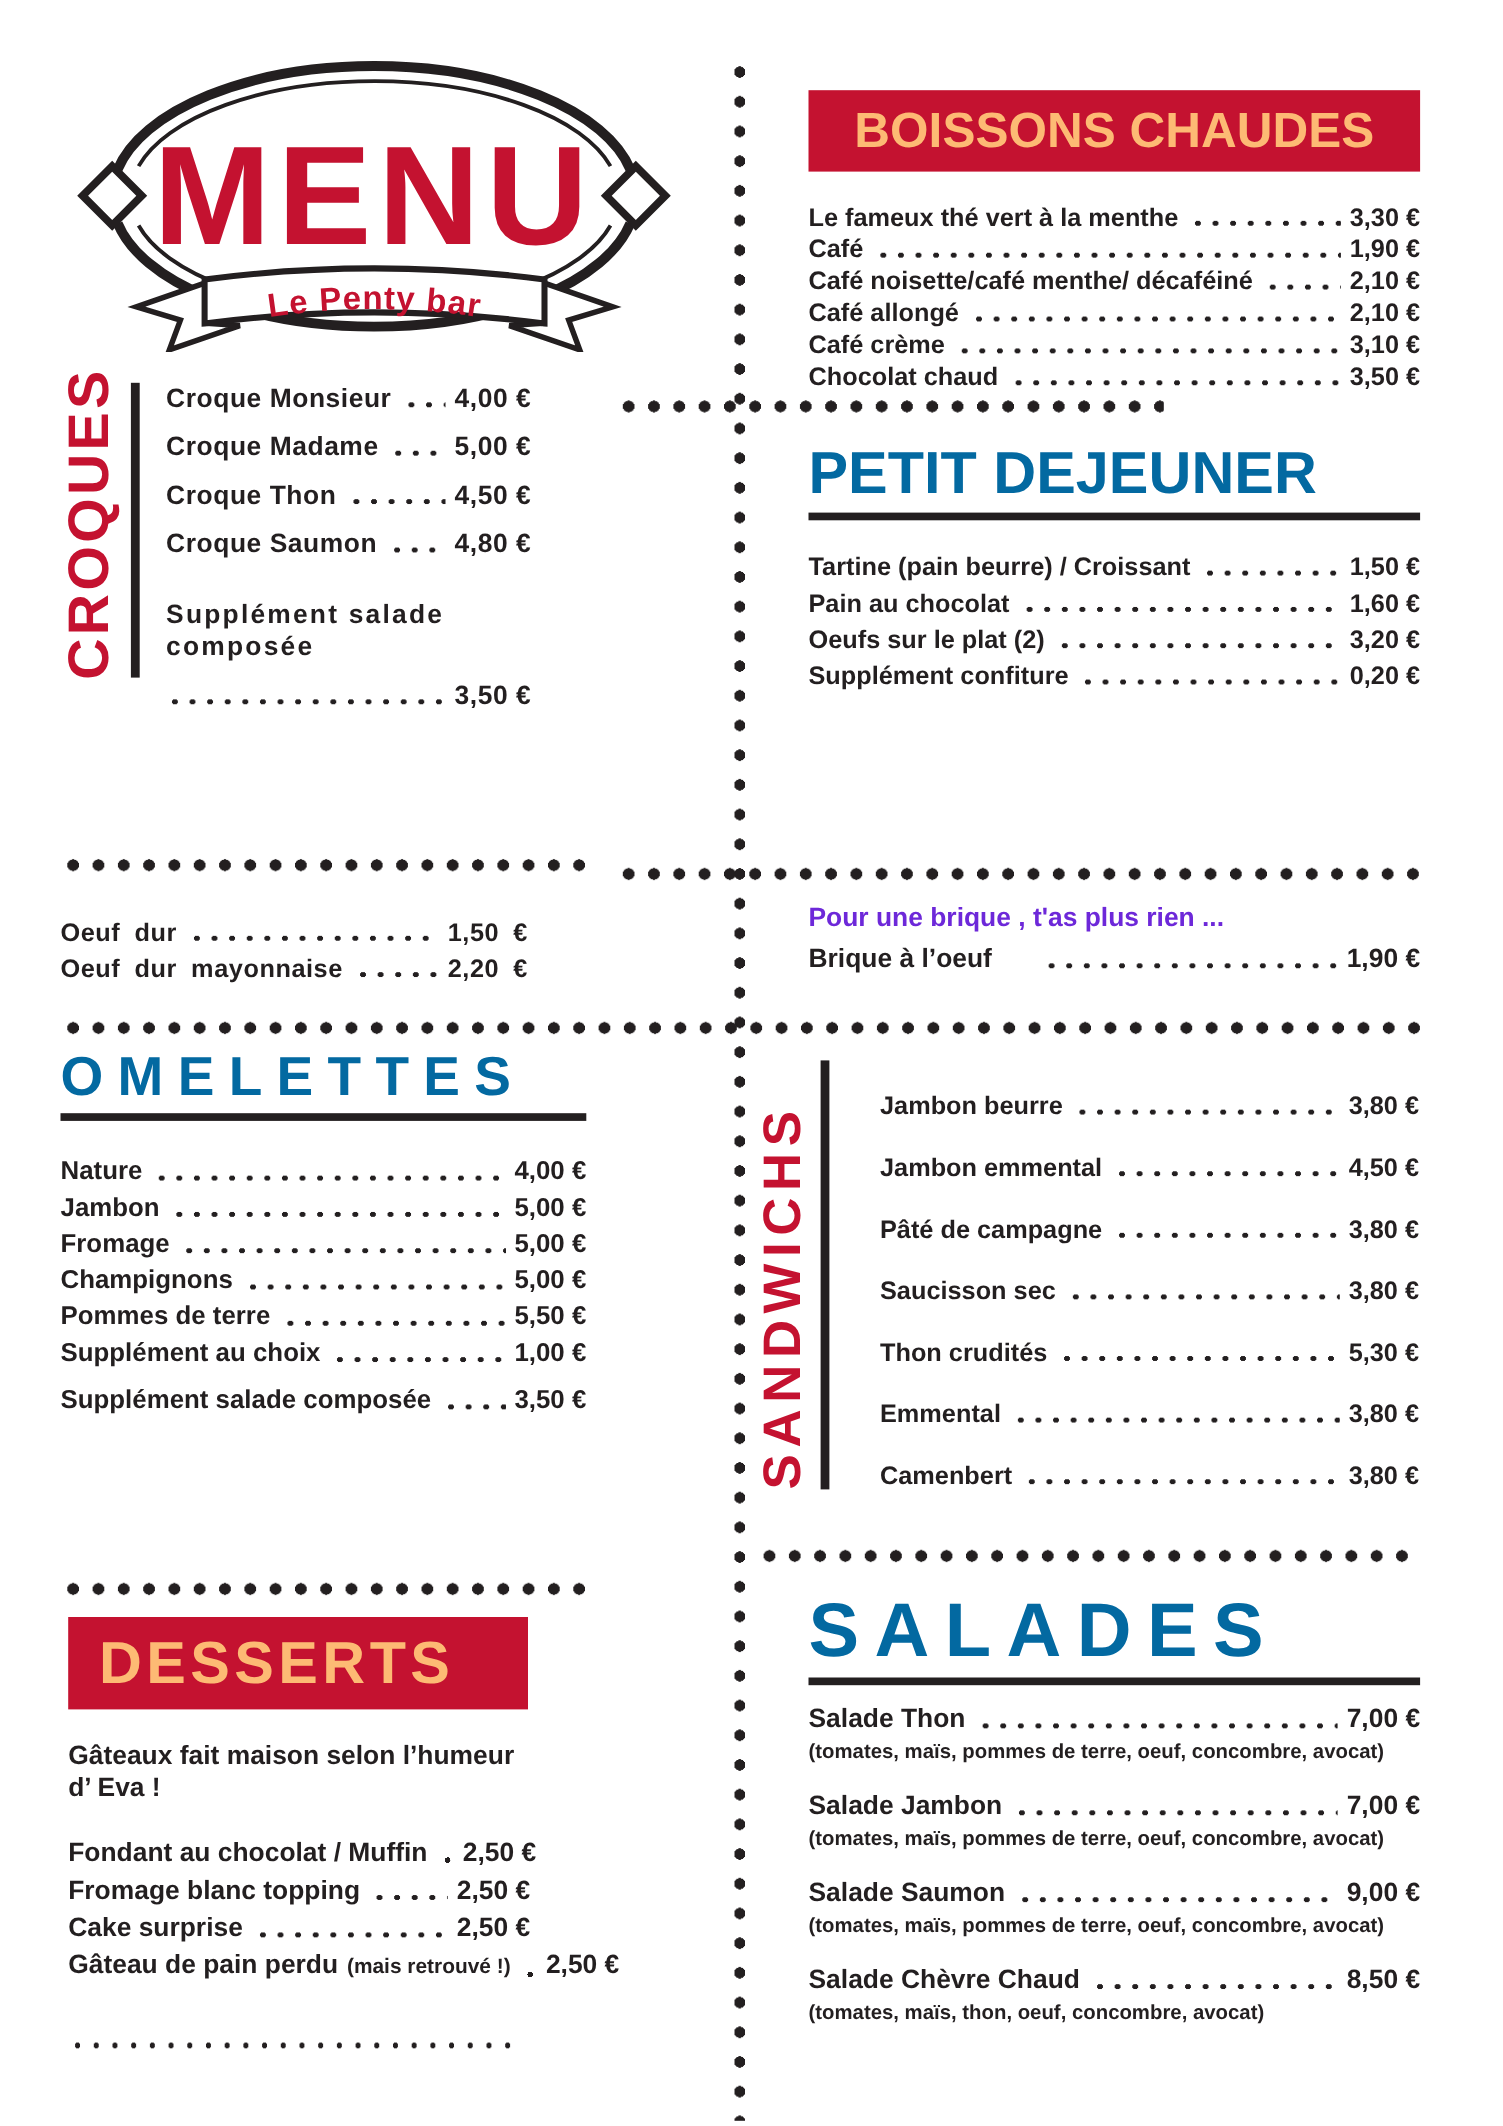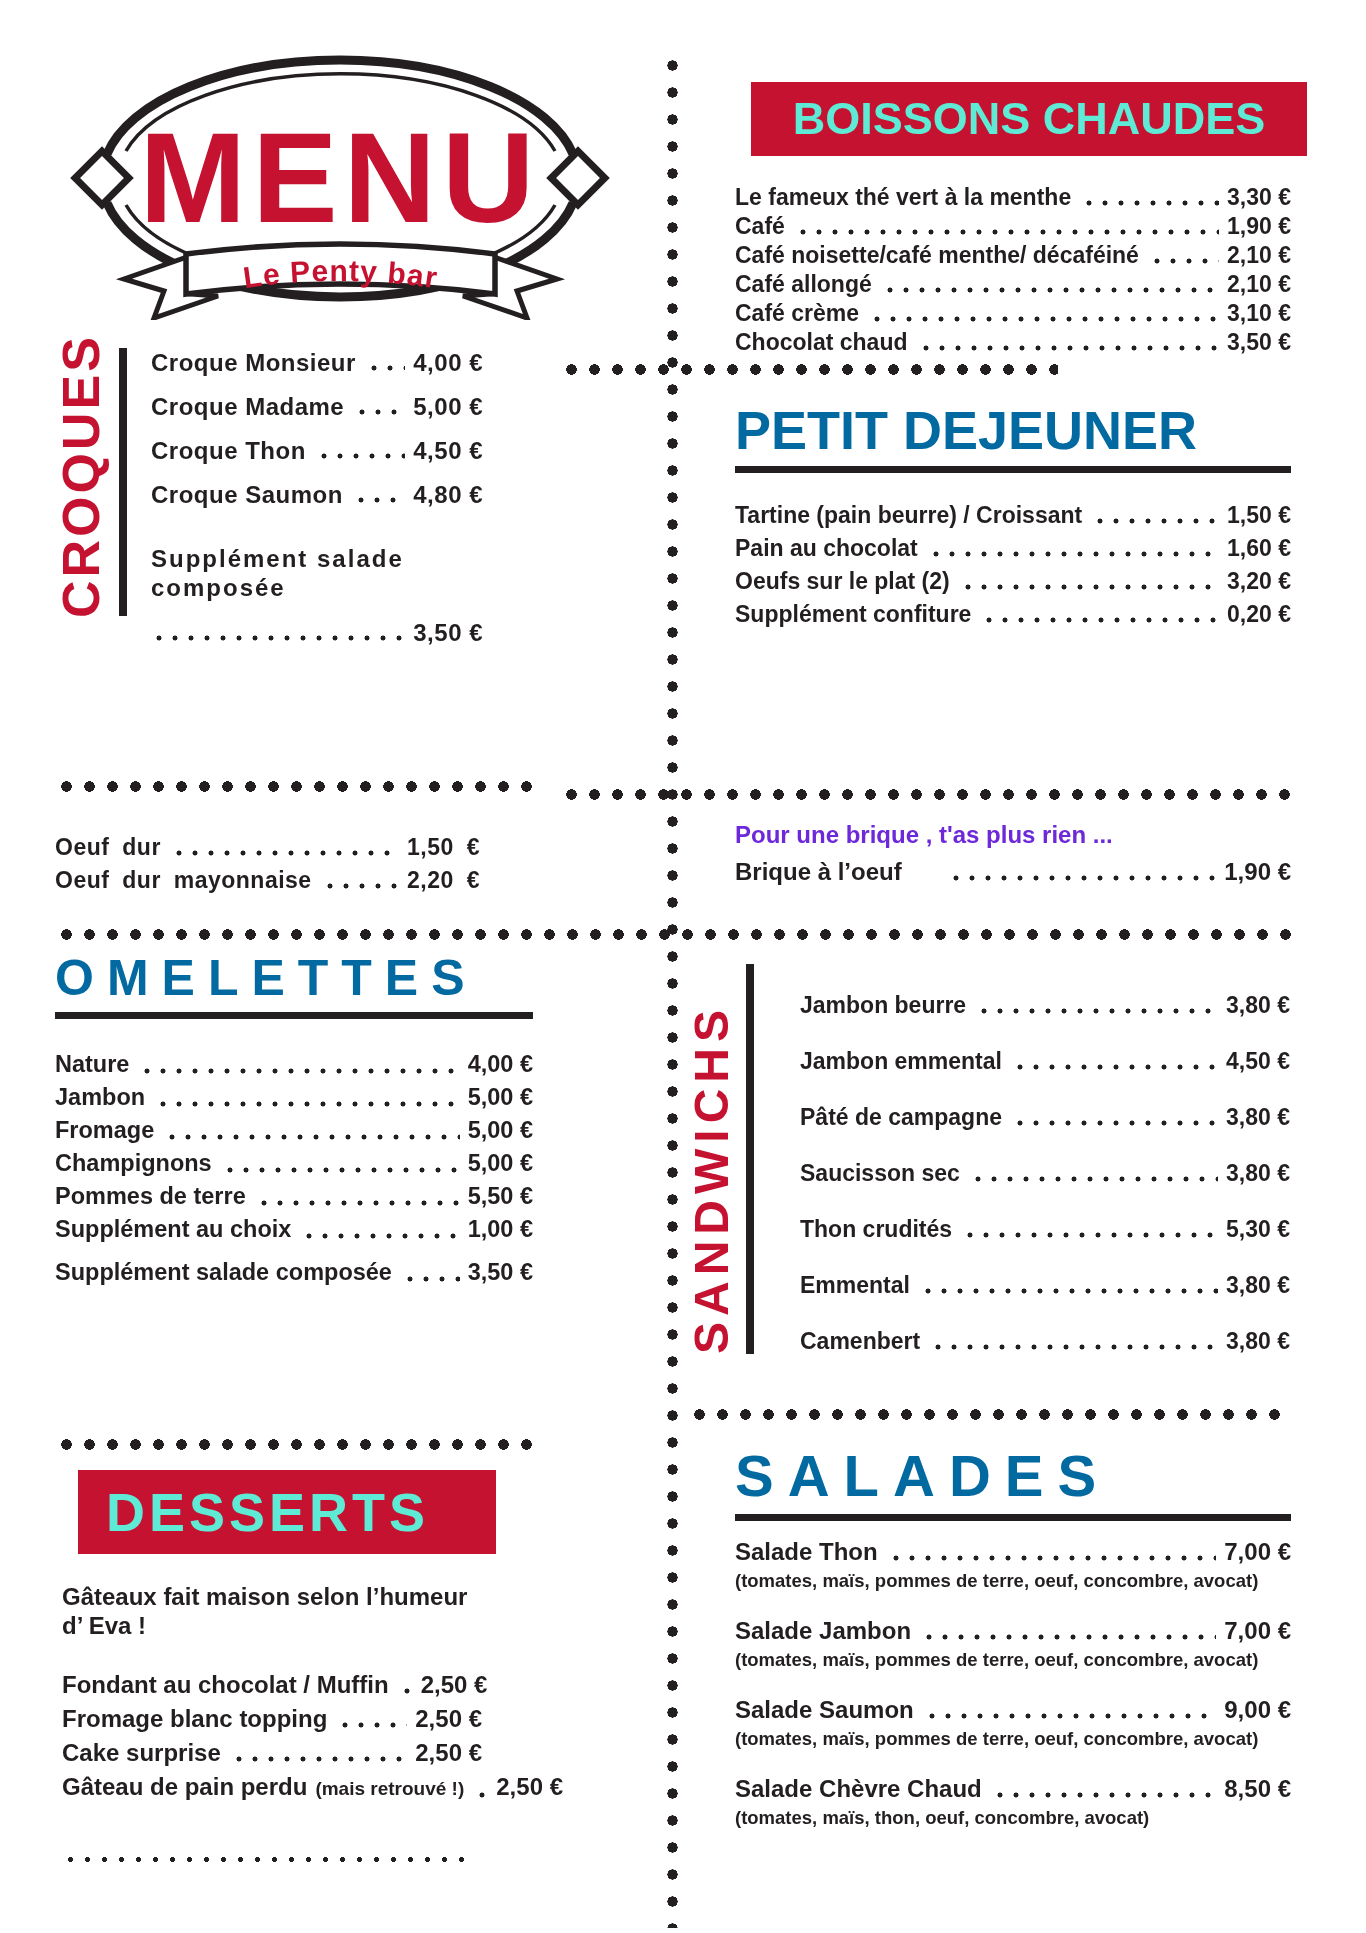--- a/index.html
+++ b/index.html
@@ -45,21 +45,21 @@
   .omelettes{left:55px;top:952px;width:478px;}
   .sec-title{color:#0369a1;line-height:1.05;white-space:nowrap;}
   .omelettes .sec-title{font-size:50px;letter-spacing:13px;}
   .rule{height:7px;background:#231f20;margin-top:7px;}
   .om-items{margin-top:30px;}
   .om-items .row{font-size:23.5px;line-height:31px;margin-bottom:2px;align-items:center;}
   .om-items .row.last{margin-top:12px;}
 
   
   .desserts{left:62px;top:1470px;width:420px;}
-  .redbox{background:#c41230;color:#5eead4;display:flex;align-items:center;margin-left:16px;}
+  .redbox{background:#c41230;color:#fdba74;display:flex;align-items:center;}
   .desserts .redbox{width:418px;height:84px;padding-left:28px;font-size:54px;letter-spacing:4px;box-sizing:border-box;}
   .desserts .note{margin-top:28px;font-size:24px;line-height:29px;}
   .des-items{margin-top:30px;}
   .des-items .row{font-size:24px;line-height:30px;margin-bottom:4px;}
   .inline-note{font-size:19px;font-weight:bold;white-space:nowrap;margin-left:8px;}
   .des-enddots{margin-top:52px;width:408px;}
 
   
   .boissons{left:735px;top:82px;width:556px;}
   .boissons .redbox{width:556px;height:74px;justify-content:center;font-size:45px;letter-spacing:0;box-sizing:border-box;}
@@ -75,21 +75,21 @@
   .brique .headline{color:#6d28d9;font-size:24px;line-height:30px;margin-bottom:7px;}
   .brique .row{font-size:24px;line-height:30px;}
 
   .sandwichs{left:688px;top:962px;width:602px;}
   .sandwichs .vlabel{font-size:48px;letter-spacing:6px;height:392px;}
   .sandwichs .vbar{height:390px;margin:2px 46px 0 10px;}
   .sw-items{flex:1 1 auto;padding-top:28px;}
   .sw-items .row{font-size:23px;line-height:30px;margin-bottom:26px;}
 
   .salades{left:735px;top:1446px;width:556px;}
-  .salades .sec-title{font-size:58px;letter-spacing:14px;}
+  .salades .sec-title{font-size:69px;letter-spacing:14px;}
   .sal-items{margin-top:16px;}
   .sal-item{margin-bottom:22px;}
   .sal-item .row{font-size:24px;line-height:30px;}
   .sal-item .snote{font-size:18.5px;line-height:27px;}
 </style>
 </head>
 <body>
 
 <div class="page">
 

